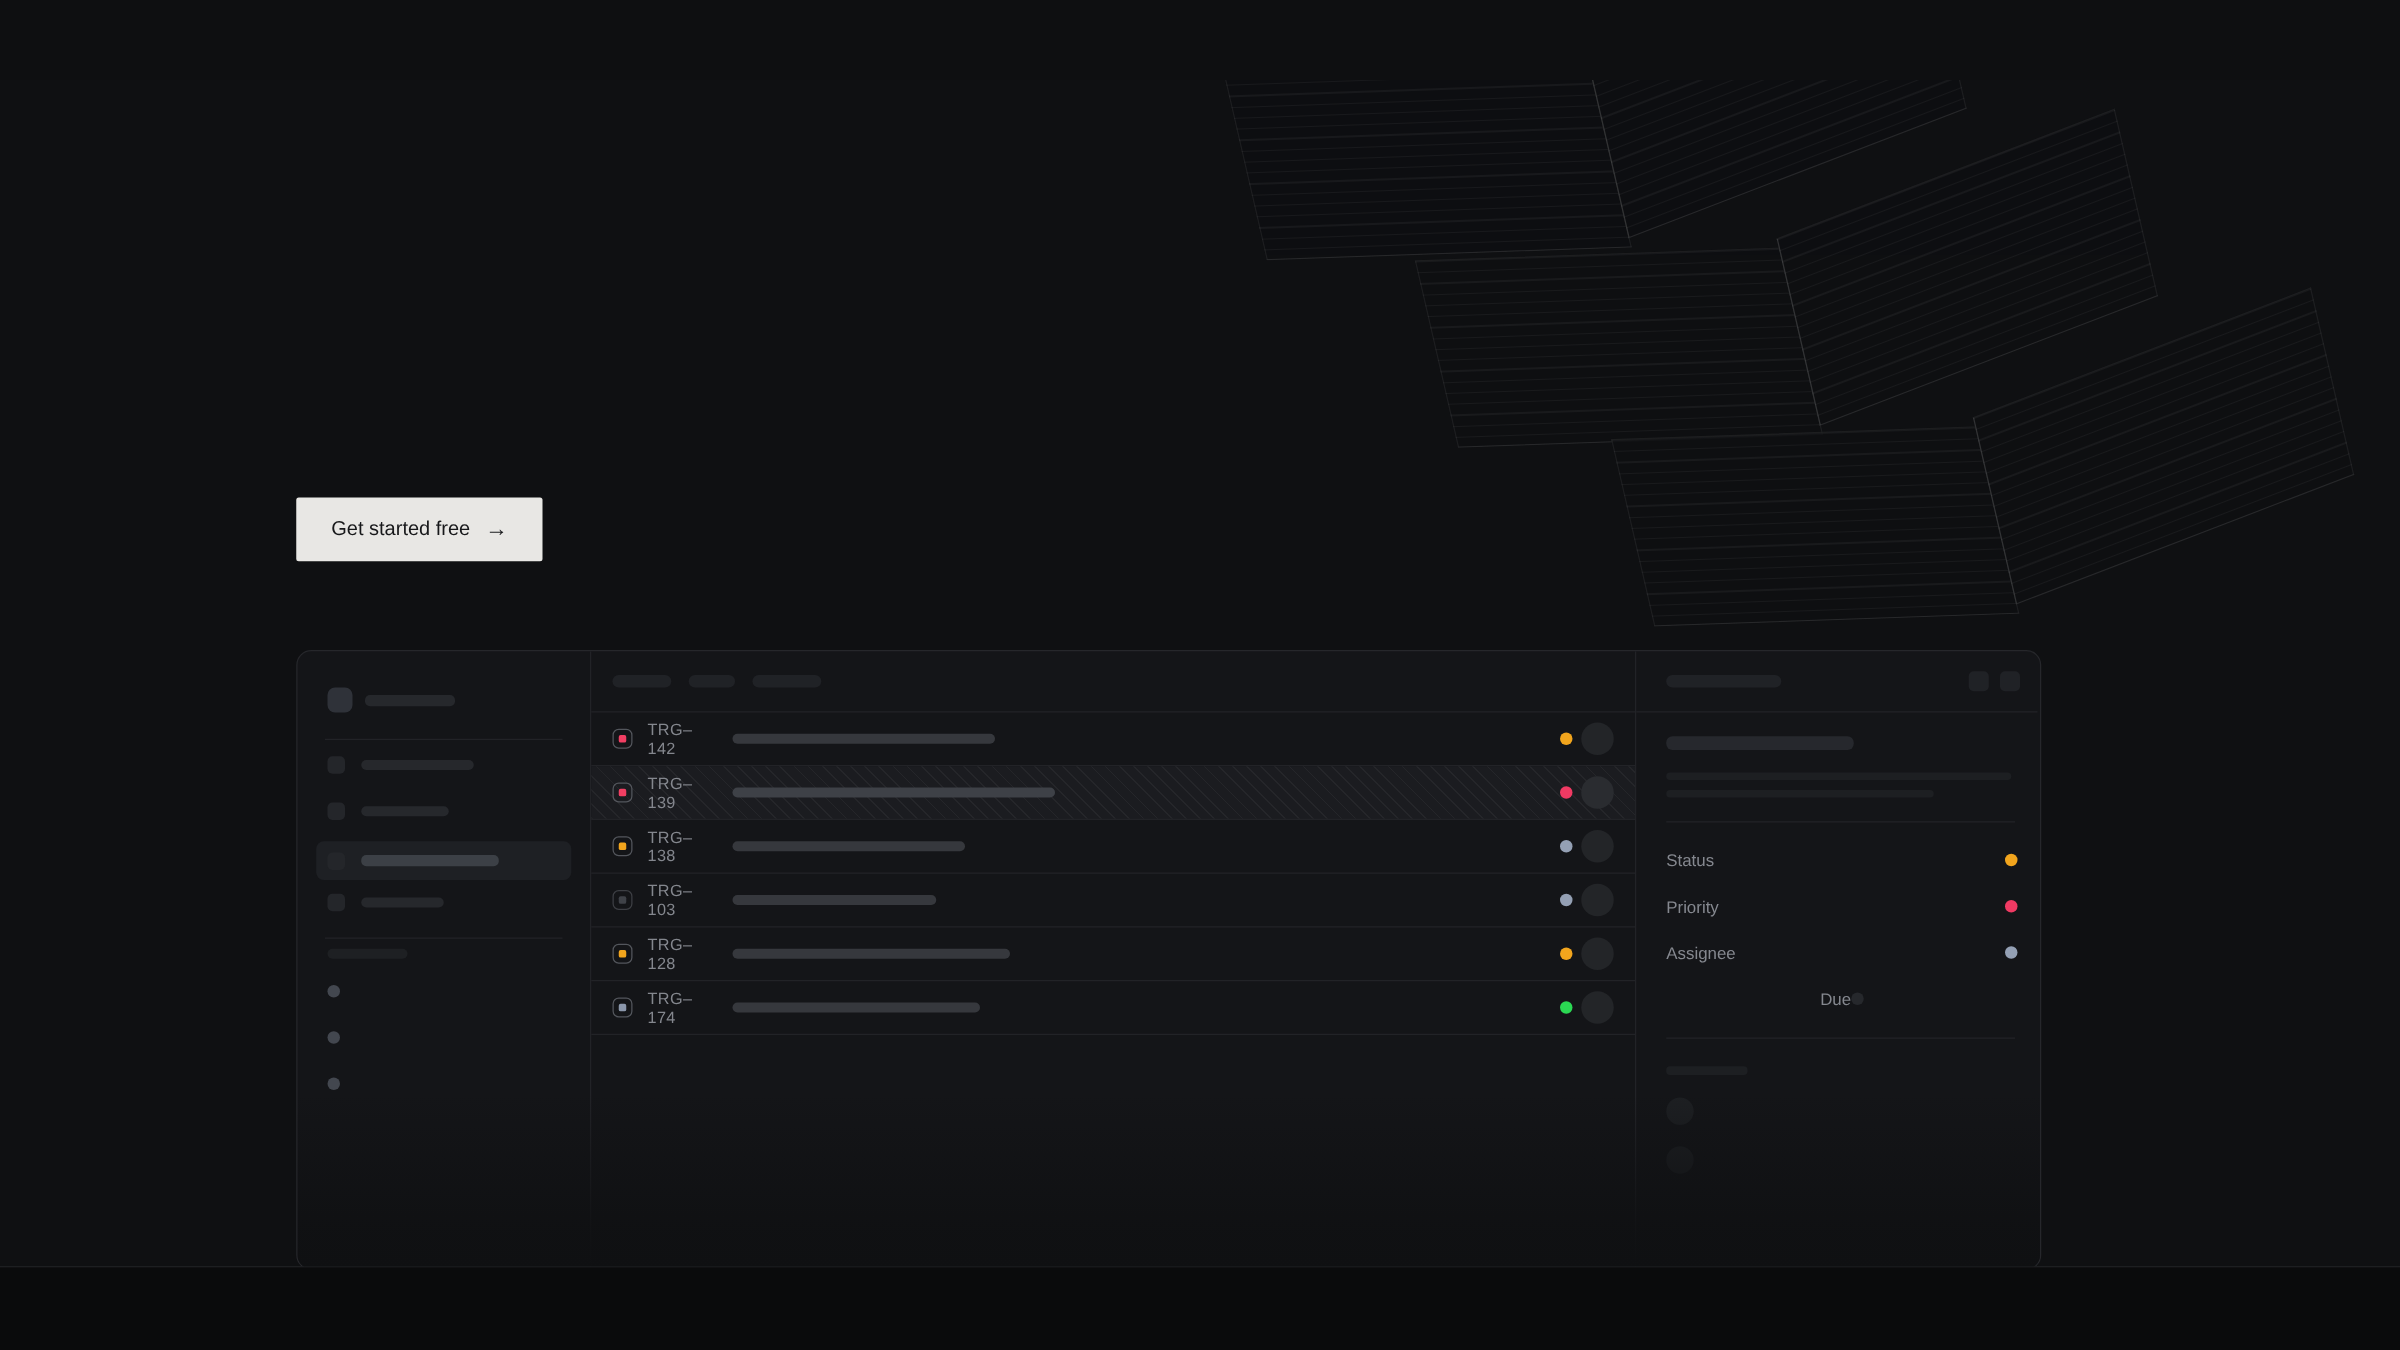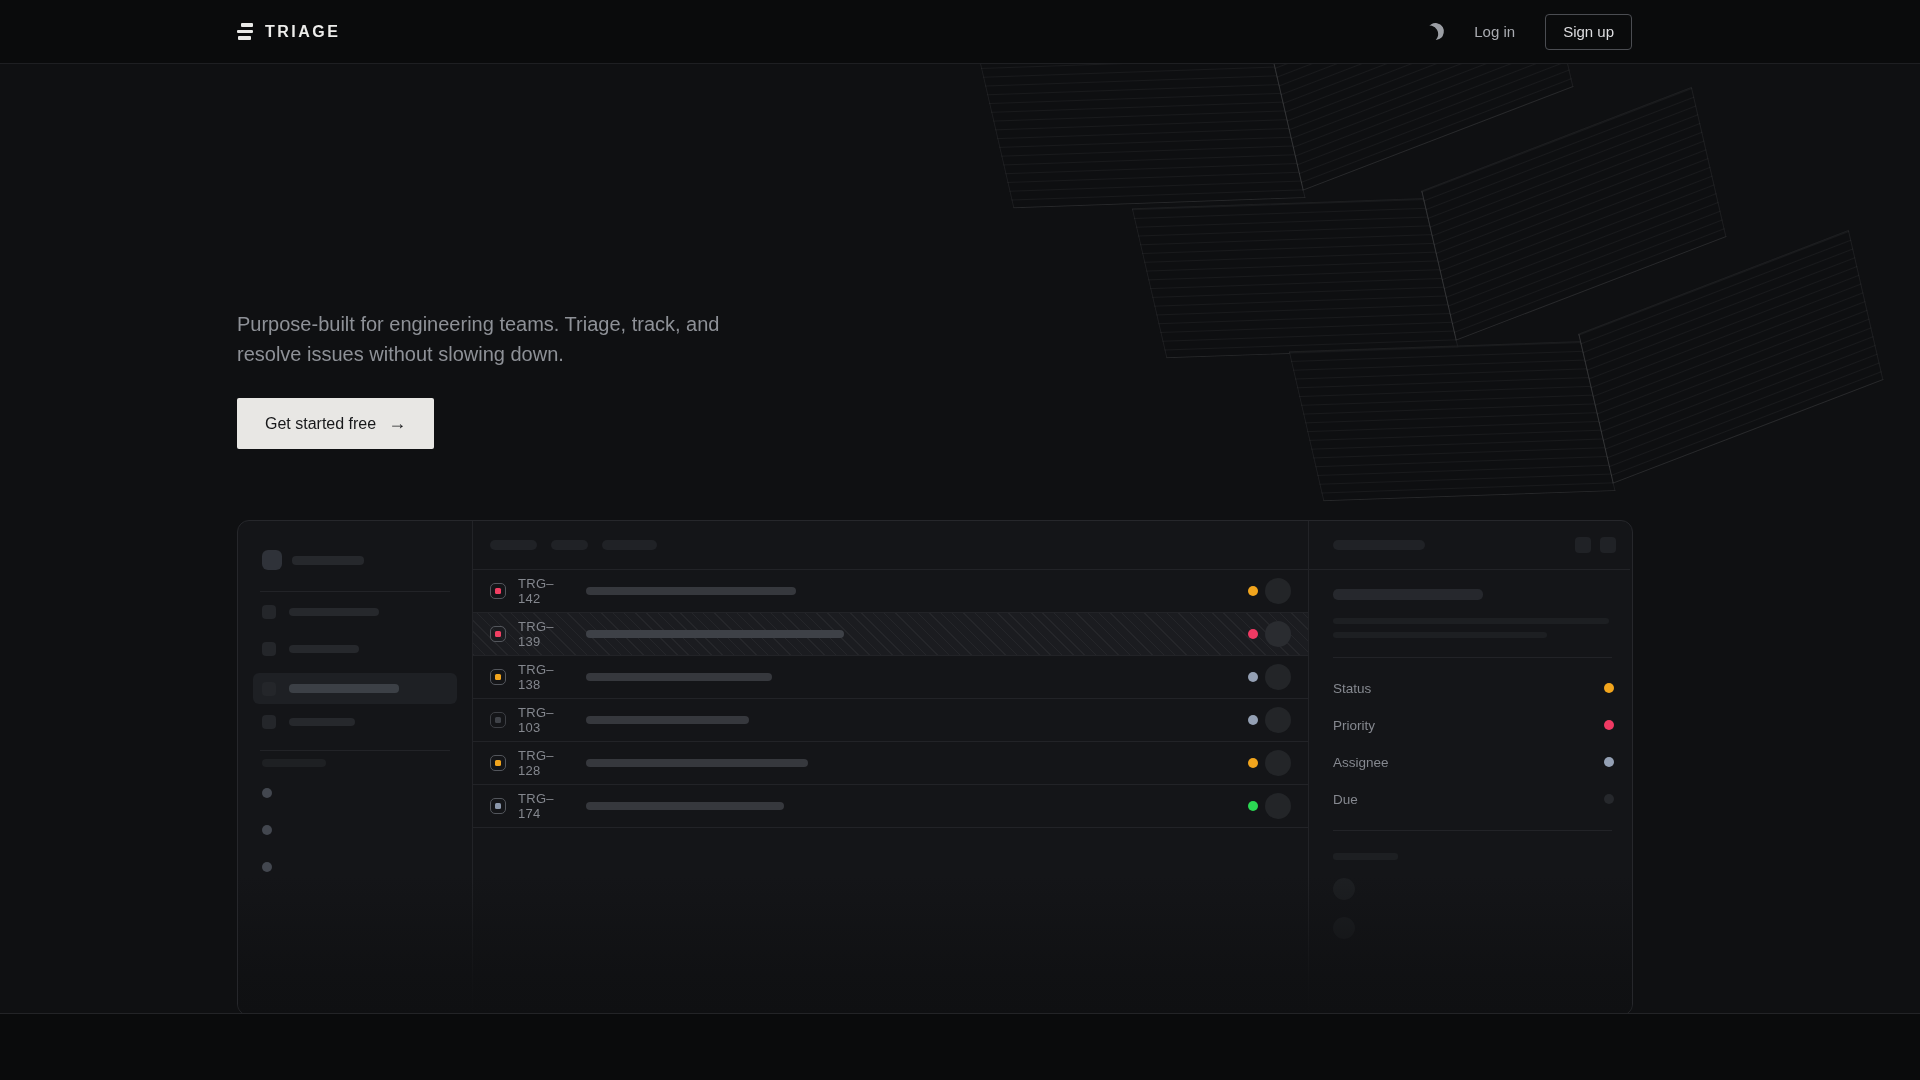--- a/index.html
+++ b/index.html
@@ -99,52 +99,36 @@
   .det-circle{position:absolute;left:24px;width:22px;height:22px;border-radius:50%;background:#1d1f22;}
 
   
   .footer{position:absolute;left:0;top:1014px;width:1920px;height:66px;background:#0a0b0c;}
 </style>
 </head>
 <body>
 
 <div class="page">
 
-  <div class="nav">
-    <div class="brand">
-      <span class="brand-icon">
-          <i></i>
-          <i></i>
-          <i></i>
-        </span>
-      <span class="brand-name">TRIAGE</span>
-    </div>
-    <div class="nav-right">
-      <span class="moon"></span>
-      <span class="login">Log in</span>
-      <button class="signup-btn">Sign up</button>
-    </div>
-  </div>
 
   <div class="hero">
 
     <div class="deco deco-a">
       <div class="pnl l"></div>
         <div class="pnl r"></div>
     </div>
     <div class="deco deco-b">
       <div class="pnl l"></div>
         <div class="pnl r"></div>
     </div>
     <div class="deco deco-c">
       <div class="pnl l"></div>
         <div class="pnl r"></div>
     </div>
 
-    <p class="hero-sub"><span>Purpose-built for engineering teams. Triage, track, and</span><br><span>resolve issues without slowing down.</span></p>
     <button class="cta-btn">
       <span>Get started free</span>
       <span class="cta-arrow">→</span>
     </button>
 
     <div class="mock" style="top:456px;">
 
       <div class="m-side">
         <div class="ws-row">
           <div class="ws-avatar"></div>
@@ -254,21 +238,21 @@
     <span class="prop-dot" style="background: rgb(242, 165, 29);"></span>
   </div>
             <div class="prop-row" style="top: 197px;">
     <span class="prop-label">Priority</span>
     <span class="prop-dot" style="background: rgb(240, 58, 99);"></span>
   </div>
             <div class="prop-row" style="top: 234px;">
     <span class="prop-label">Assignee</span>
     <span class="prop-dot" style="background: rgb(148, 160, 180);"></span>
   </div>
-            <div class="prop-row" style="top: 271px;">
+            <div class="prop-row" style="top: 271px; justify-content: center;">
     <span class="prop-label">Due</span>
     <span class="prop-dot" style="background: rgb(38, 40, 44);"></span>
   </div>
           </div>
         <div class="det-div" style="top:309px;"></div>
         <div class="det-line" style="top:332px;width:65px;height:7px;"></div>
         <div class="det-circle" style="top:357px;"></div>
         <div class="det-circle" style="top:396px;"></div>
       </div>
 

